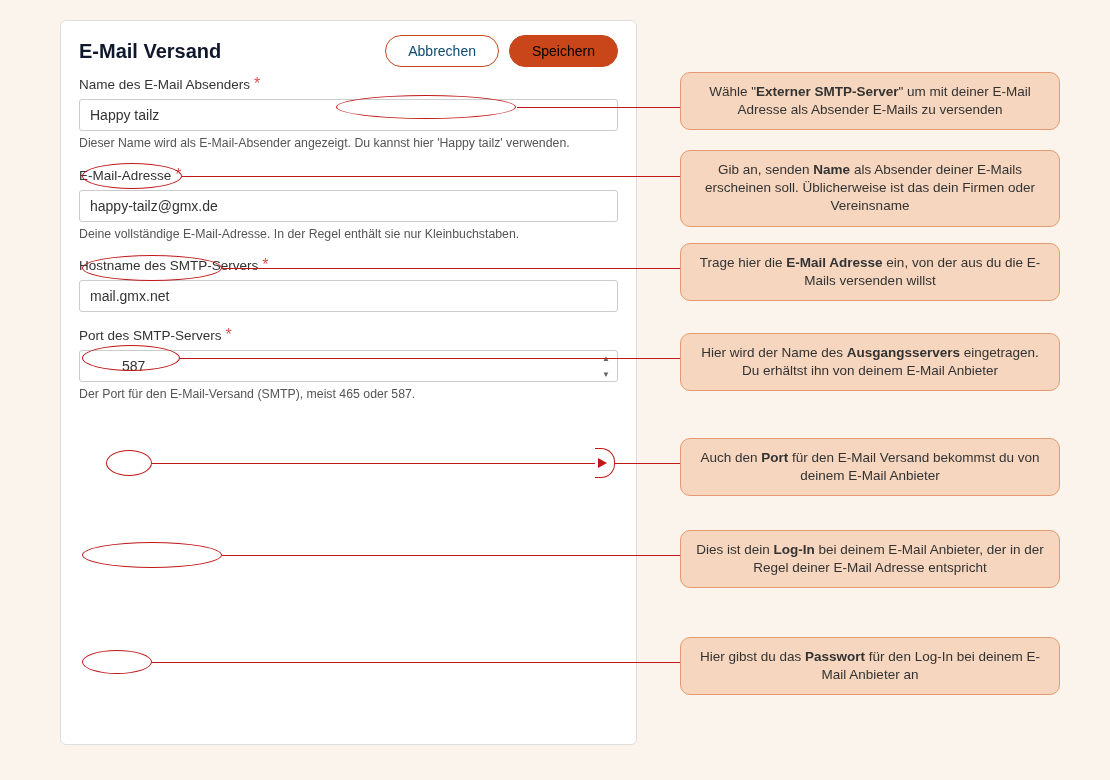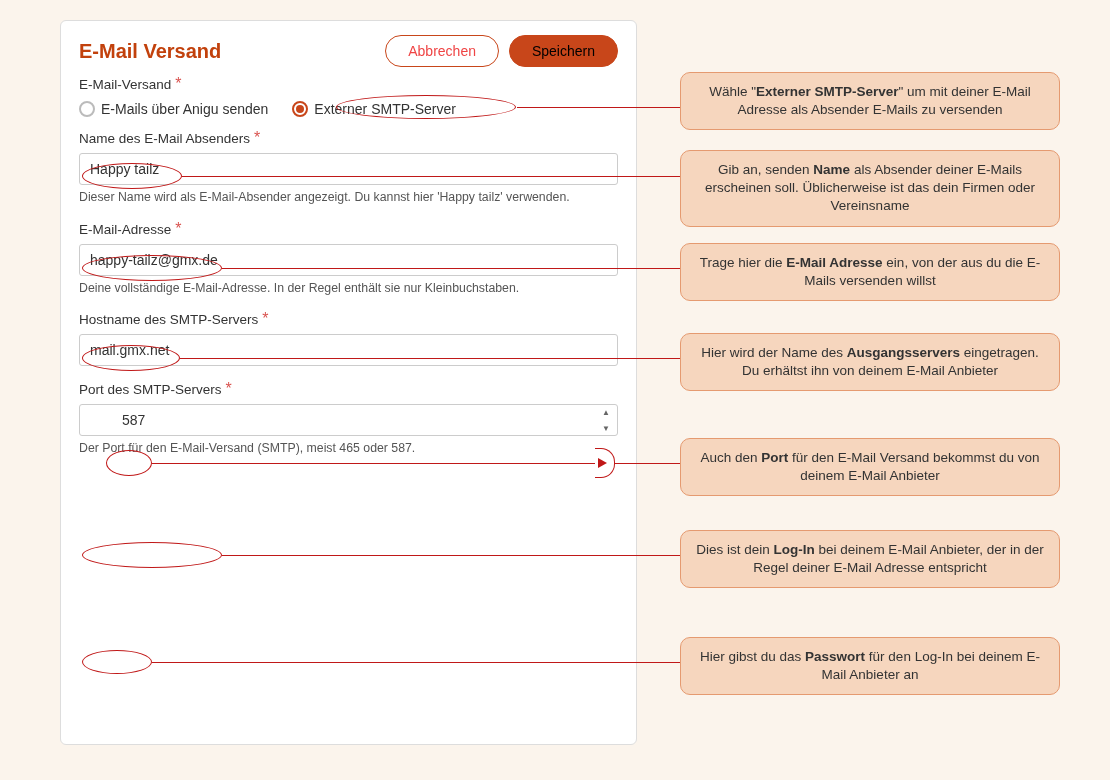--- a/index.html
+++ b/index.html
@@ -17,26 +17,26 @@
   .card {
     position: absolute;
     left: 60px; top: 20px;
     width: 577px; height: 725px;
     background: #fff;
     border: 1px solid #ddd;
     border-radius: 6px;
     padding: 14px 18px 18px 18px;
   }
   .card-head { display: flex; align-items: center; justify-content: space-between; margin-bottom: 8px;}
-  .card-title { font-size: 20px; font-weight: 600; color: #c2410c; }
+  .card-title { font-size: 20px; font-weight: 600; color: #0f172a; }
   .btn-row { display: flex; gap: 10px; }
   .btn {
     border-radius: 20px; padding: 7px 22px; font-size: 14px; cursor: pointer; border: 1.5px solid #c8461a;
   }
-  .btn.outline { background: #fff; color: #ef4444; }
+  .btn.outline { background: #fff; color: #0c4a6e; }
   .btn.solid { background: #c8461a; color: #000000; }
   .field-block { margin-top: 8px; }
   .label { font-size: 13.5px; color: #333; }
   .req { color: #d9534f; margin-left: 4px; }
   .radio-row { display: flex; gap: 18px; margin: 6px 0 10px 0; align-items: center; font-size: 14px; }
   .radio-opt { display: inline-flex; align-items: center; gap: 6px; position: relative; padding: 2px 6px 2px 0; border-radius: 14px;}
   .radio-circle {
     width: 16px; height: 16px; border-radius: 50%; border: 2px solid #bbb; display:inline-flex; align-items:center; justify-content:center;
   }
   .radio-circle.sel { border-color: #c8461a; }
@@ -68,35 +68,20 @@
 
 <div class="card">
   <div class="card-head">
     <div class="card-title">E-Mail Versand</div>
     <div class="btn-row">
       <button class="btn outline">Abbrechen</button>
       <button class="btn solid">Speichern</button>
     </div>
   </div>
 
-  <div class="field-block">
-    <span class="label">E-Mail-Versand</span><span class="req">*</span>
-    <div class="radio-row">
-      <span class="radio-opt">
-        <span class="radio-circle"></span>
-        <span>E-Mails über Anigu senden</span>
-      </span>
-      <span class="radio-opt">
-        <span class="radio-circle sel">
-            <span class="radio-dot"></span>
-          </span>
-        <span>Externer SMTP-Server</span>
-      </span>
-    </div>
-  </div>
 
   <div class="field-block">
     <span class="label">Name des E-Mail Absenders</span><span class="req">*</span>
     <input class="input" style="margin-top: 6px;" value="Happy tailz">
     <div class="help">Dieser Name wird als E-Mail-Absender angezeigt. Du kannst hier 'Happy tailz' verwenden.</div>
   </div>
 
   <div class="field-block" style="margin-top:14px">
     <span class="label">E-Mail-Adresse</span><span class="req">*</span>
     <input class="input" style="margin-top: 6px;" value="happy-tailz@gmx.de">

